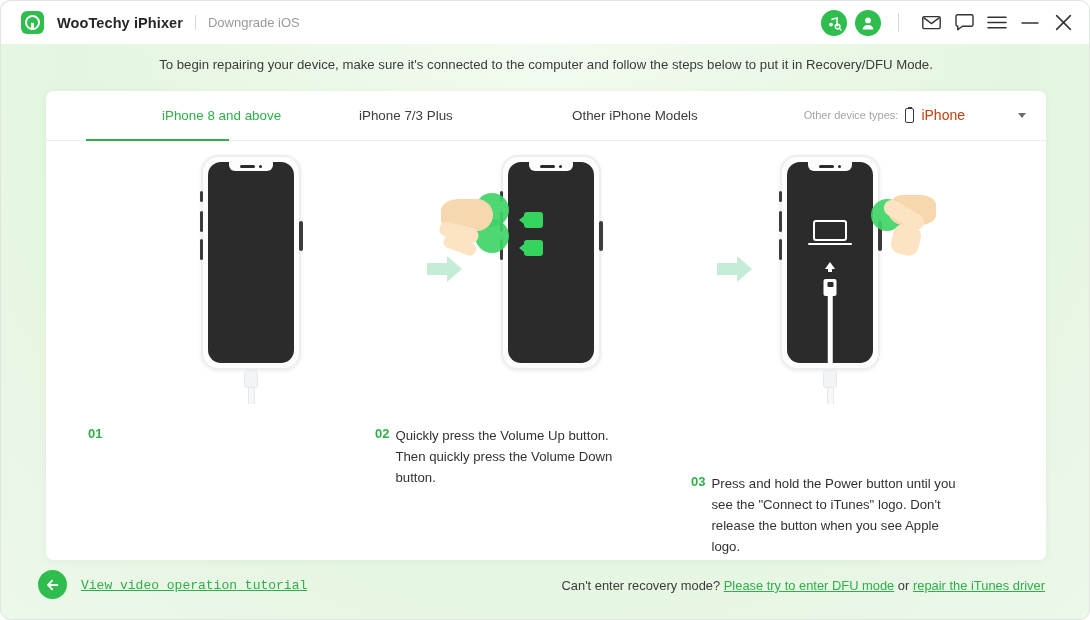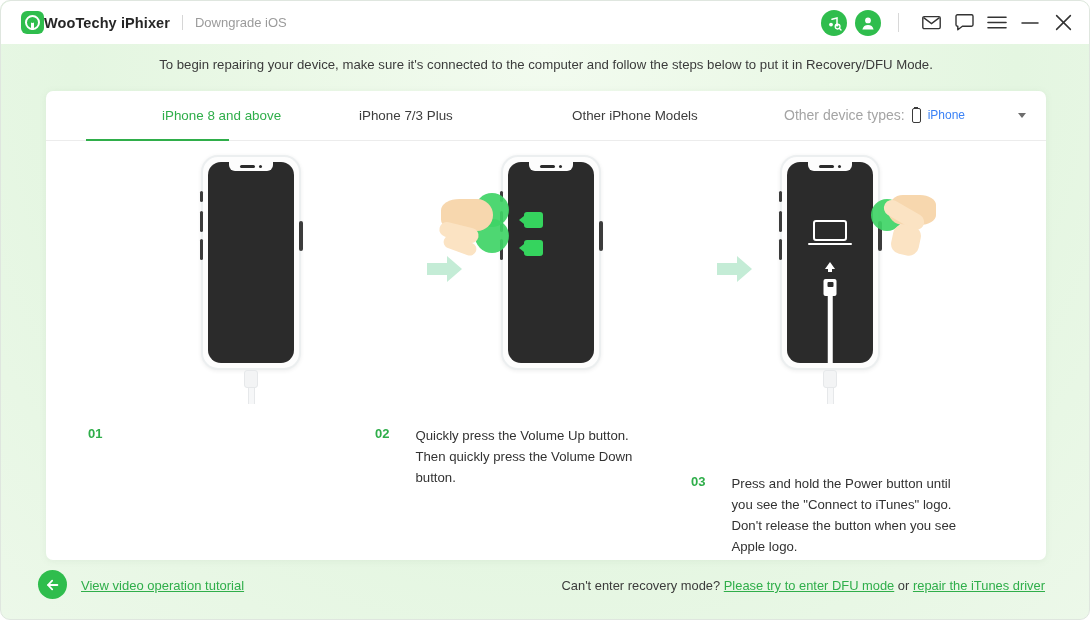--- a/index.html
+++ b/index.html
@@ -46,21 +46,21 @@
   }
   .logo-p::before {
     content: ""; position: absolute;
     left: 4.4px; top: 4.6px;
     width: 2.2px; height: 8px;
     background: #ffffff;
     border-radius: 1px;
   }
   #app-title {
     font-size: 14.5px; color: #262626; font-weight: bold;
-    margin-left: 0; letter-spacing: .1px;
+    margin-left: 13px; letter-spacing: .1px;
   }
   #title-divider {
     width: 1px; height: 15px; background: #d6d6d6; margin: 0 12px;
   }
   #subtitle { font-size: 13px; color: #9b9b9b; }
 
   #titlebar-right {
     margin-left: auto; display: flex; align-items: center;
     padding-right: 14px; gap: 0px;
   }
@@ -109,32 +109,32 @@
   }
   .tab.active { color: #2fae4a; }
   #tab-underline {
     position: absolute; left: 40px; bottom: -1px;
     width: 143px; height: 2.5px; background: #2fae4a;
   }
   #device-type-wrap {
     position: absolute; right: 20px; top: 16px;
     display: flex; align-items: center; gap: 7px;
   }
-  #device-type-label { font-size: 14px; color: #a4a4a4; margin-left: 31px; }
+  #device-type-label { font-size: 11px; color: #a4a4a4; margin-left: 31px; }
   .phone-glyph {
     width: 9px; height: 15px;
     border: 1.3px solid #3a3a3a;
     border-radius: 2px;
     position: relative;
   }
   .phone-glyph::after {
     content: ""; position: absolute; left: 1.6px; top: -1.3px;
     width: 4px; height: 1.6px; background: #3a3a3a;
   }
-  #device-type-value { font-size: 12px; color: #3b82f6; }
+  #device-type-value { font-size: 14px; color: #c2410c; }
   #device-caret {
     margin-left: 46px;
     width: 0; height: 0;
     border-left: 4.5px solid transparent;
     border-right: 4.5px solid transparent;
     border-top: 5px solid #6d6d6d;
     cursor: pointer;
   }
 
   
@@ -272,21 +272,21 @@
   }
   .arrow-head {
     position: absolute; left: 20px; top: 0;
     width: 0; height: 0;
     border-top: 13px solid transparent;
     border-bottom: 13px solid transparent;
     border-left: 15px solid #c4ecd6;
   }
 
   
-  .caption { position: absolute; top: 284px; display: flex; gap: 26px; }
+  .caption { position: absolute; top: 284px; display: flex; gap: 6px; }
   .caption-num {
     font-size: 13px; color: #2fae4a; font-weight: bold; flex: 0 0 auto;
     padding-top: 1px;
   }
   .caption-text {
     font-size: 13.2px; color: #323232; line-height: 21px;
   }
   .cap-1 { left: 42px; width: 250px; }
   .cap-2 { left: 329px; width: 260px; }
   .cap-3 { left: 645px; width: 270px; margin-top: 48px; }
@@ -299,20 +299,21 @@
   #back-btn {
     position: absolute; left: 37px; top: 12px;
     width: 29px; height: 29px; border-radius: 50%;
     background: #2fbd4d; cursor: pointer;
     display: flex; align-items: center; justify-content: center;
   }
   #video-link {
     position: absolute; left: 80px; top: 20px;
     font-size: 13px; color: #2fae4a; text-decoration: underline;
     cursor: pointer;
+    font-family: Liberation Mono, monospace;
   }
   #footer-right {
     position: absolute; right: 46px; top: 20px;
     font-size: 12.9px; color: #3b3b3b;
     white-space: nowrap;
   }
   #footer-right a {
     color: #2fae4a; text-decoration: underline; cursor: pointer;
   }
 </style>

